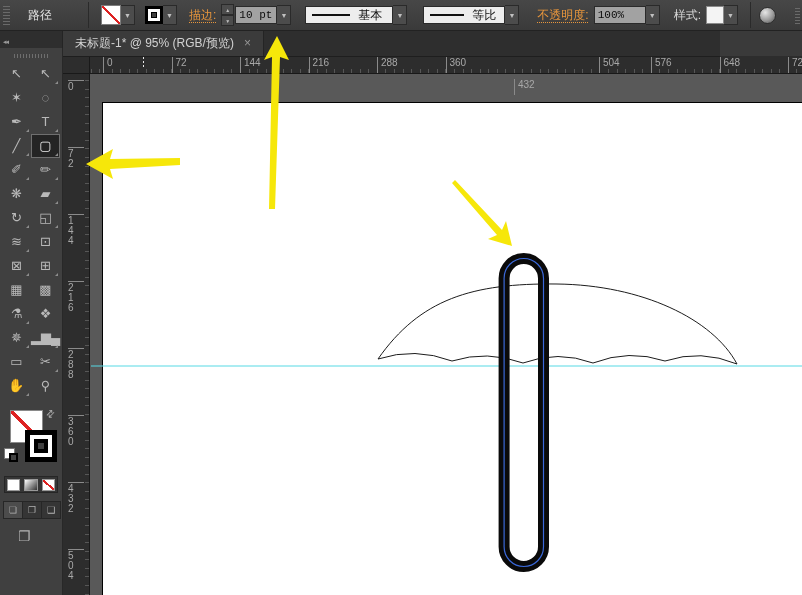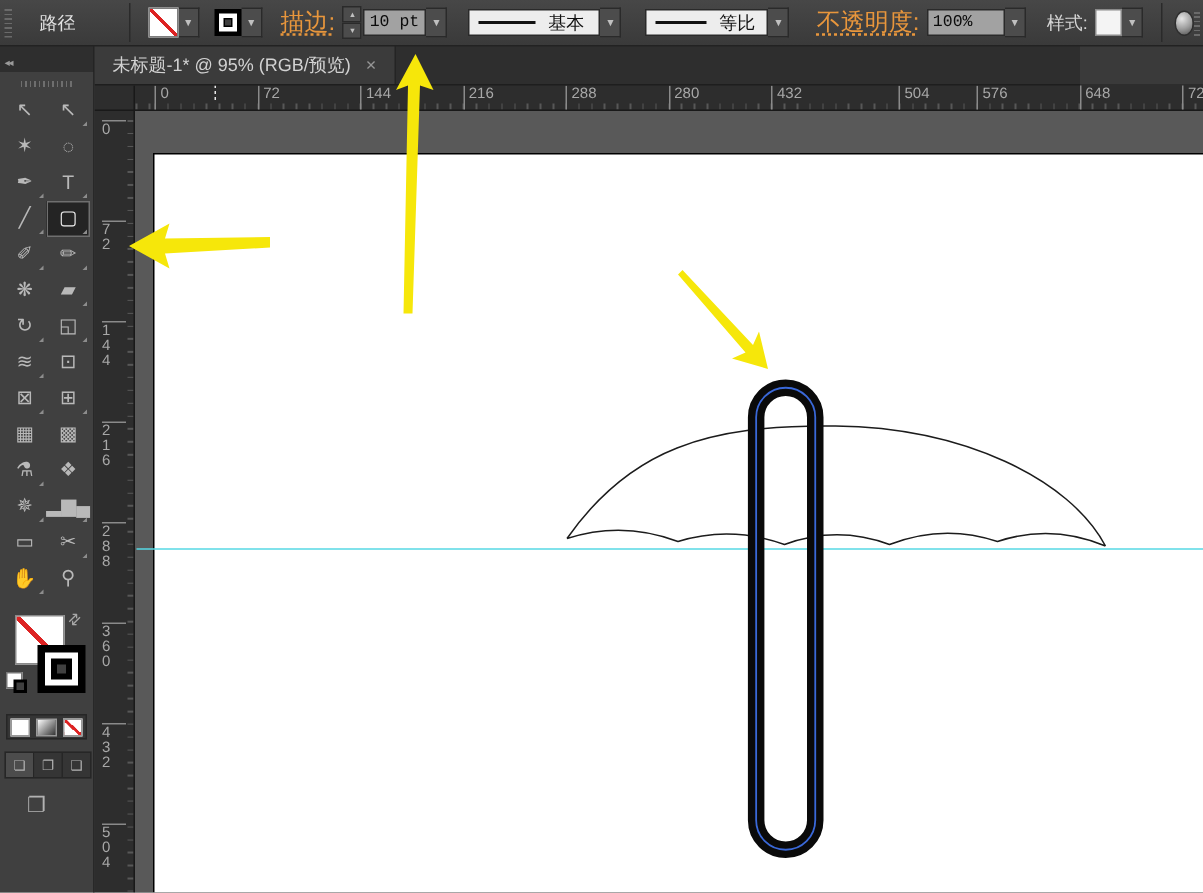--- a/index.html
+++ b/index.html
@@ -7,21 +7,21 @@
        background:#3a3a3a;font-family:"Liberation Sans","DejaVu Sans",sans-serif;
        -webkit-font-smoothing:antialiased;}
   
   #topbar{position:absolute;left:0;top:0;width:802px;height:30px;
     background:linear-gradient(#474747,#3a3a3a);border-bottom:1px solid #222;
     display:flex;align-items:center;z-index:10;}
   .vgrip{width:7px;height:20px;margin:0 18px 0 3px;
     background:repeating-linear-gradient(0deg,#6a6a6a 0 1px,transparent 1px 3px);}
   .bar-label{font-size:12px;color:#e2e2e2;margin-right:36px;white-space:nowrap;}
   .sep{width:1px;height:26px;background:#2a2a2a;margin-right:12px;}
-  .orange-label{font-size:16px;color:#e8963c;text-decoration:underline dotted;
+  .orange-label{font-size:12px;color:#e8963c;text-decoration:underline dotted;
     text-underline-offset:3px;margin:0 5px 0 2px;white-space:nowrap;}
   .plain-label{font-size:12px;color:#d6d6d6;margin:0 5px 0 2px;white-space:nowrap;}
   .swatch{width:18px;height:18px;border:1px solid #7d7d7d;background:#fff;position:relative;}
   .swatch.none-fill{background:
     linear-gradient(to top right,transparent 45%,#dd2222 45%,#dd2222 55%,transparent 55%),#fff;}
   .stroke-proxy{width:18px;height:18px;background:#000;position:relative;}
   .stroke-proxy .w{position:absolute;inset:3px;background:#fff;}
   .stroke-proxy .b{position:absolute;inset:3px;background:#000;}
   .stroke-proxy .c{position:absolute;inset:3px;background:#3f3f3f;}
   .dd{width:13px;height:18px;background:#4c4c4c;border:1px solid #2a2a2a;border-left:none;
@@ -197,22 +197,22 @@
   <path id="p-center" d="M521.5,410.5 h5 v5 h-5 z" fill="#3a68d8"></path>
 </svg>
 
 <div id="ruler-h">
   <div id="origin-marker"></div>
 <span class="hlab" style="left: 41px;">0</span>
     <span class="hlab" style="left: 109.5px;">72</span>
     <span class="hlab" style="left: 178px; text-align: right;">144</span>
     <span class="hlab" style="left: 246.5px;">216</span>
     <span class="hlab" style="left: 315px;">288</span>
-    <span class="hlab" style="left: 383.5px;">280</span>
-    <span class="hlab" style="left: 452px;">432</span>
+    <span class="hlab" style="left: 383.5px;">360</span>
+    <span class="hlab" style="left: 452px; margin-top: 22px;">432</span>
     <span class="hlab" style="left: 537px;">504</span>
     <span class="hlab" style="left: 589px;">576</span>
     <span class="hlab" style="left: 657.5px;">648</span>
     <span class="hlab" style="left: 726px;">72</span>
   </div>
 <div id="ruler-v">
     <div class="vlab" style="top: 6px;">0</div>
     <div class="vlab" style="top: 73px;">7
 2</div>
     <div class="vlab" style="top: 140px;">1

